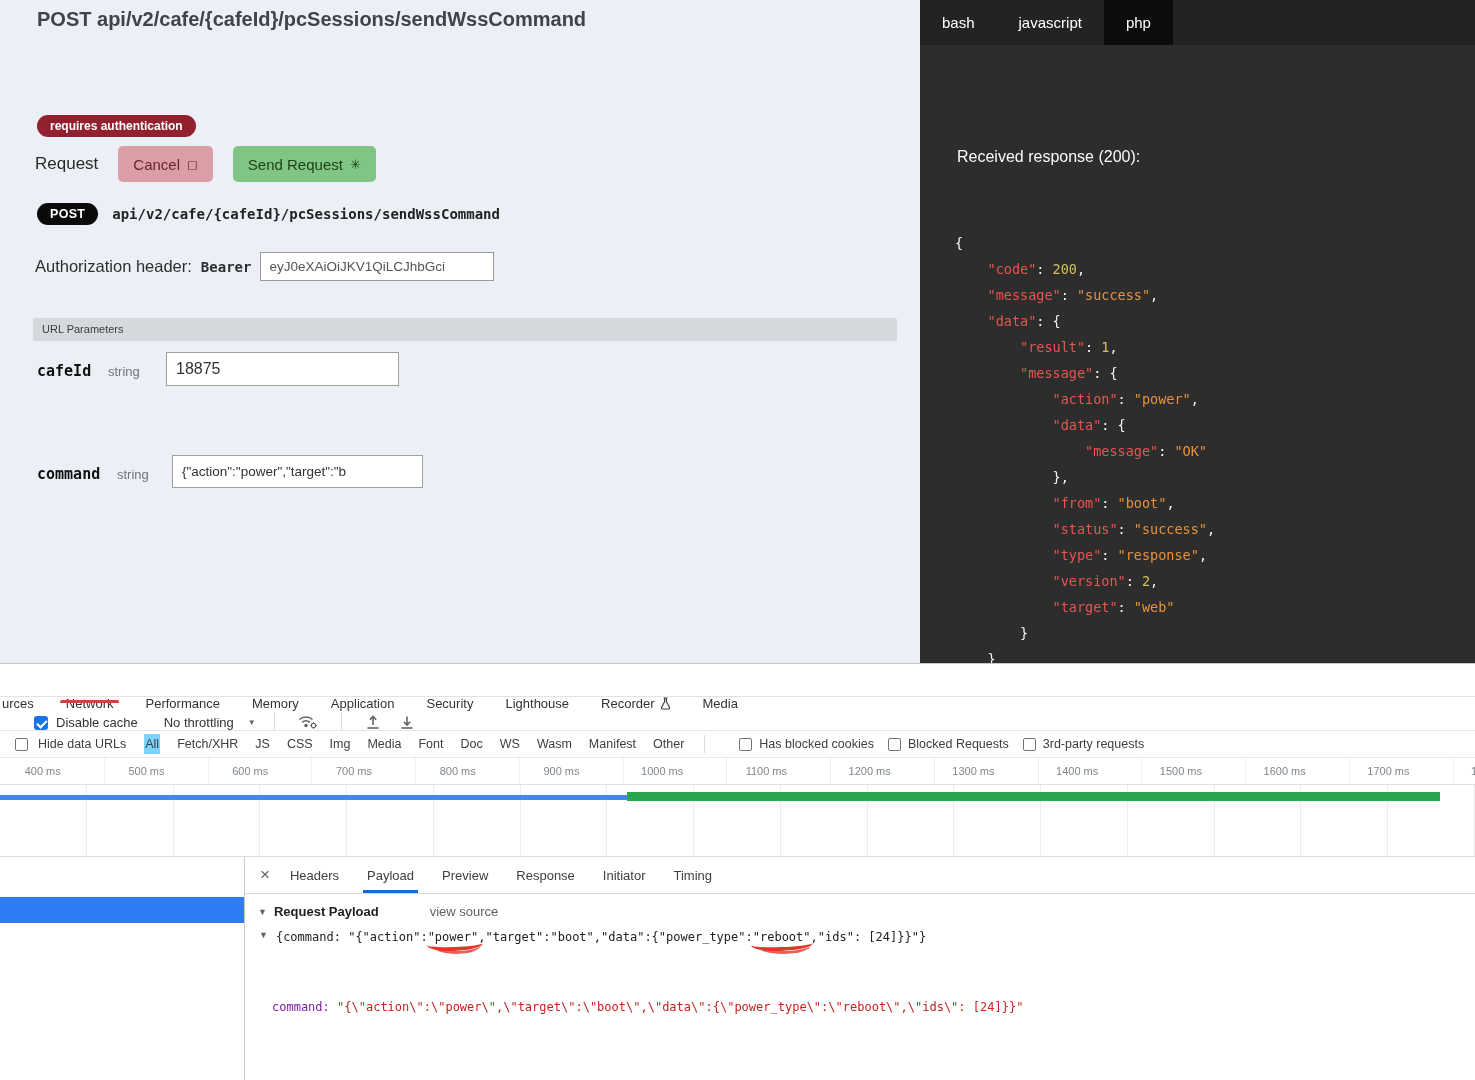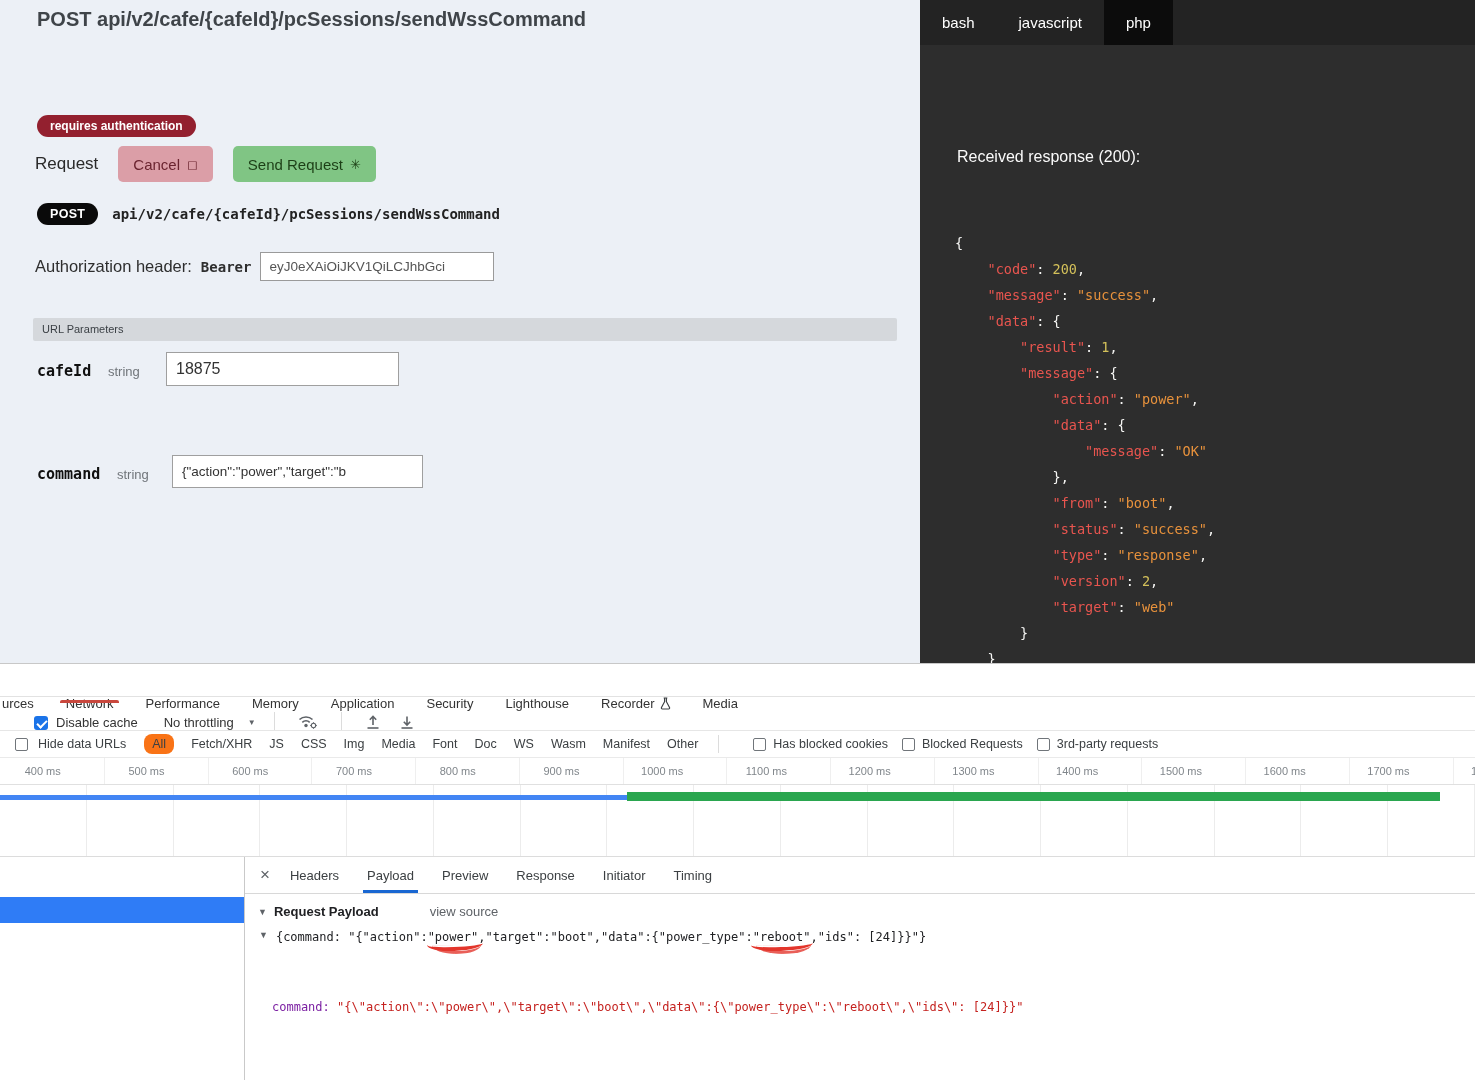--- a/index.html
+++ b/index.html
@@ -67,21 +67,21 @@
   .cb{display:inline-block;width:14px;height:14px;border-radius:3px;position:relative;cursor:pointer;}
   .cb.checked{background:#1a73e8;}
   .cb.checked::after{content:"";position:absolute;left:4.5px;top:1.5px;width:4px;height:8px;
                      border:solid #fff;border-width:0 2px 2px 0;transform:rotate(45deg);}
   .cb.un{width:13px;height:13px;border:1.5px solid #70757a;background:#fff;border-radius:2px;}
 
   .dt-filterbar{position:absolute;top:67px;left:0;right:0;height:27px;border-bottom:1px solid #eaeaea;
                 display:flex;align-items:center;padding-left:15px;gap:10px;font-size:12.5px;color:#3c4043;}
   .filters{display:flex;align-items:center;gap:17px;margin-left:8px;}
   .filter-item{cursor:pointer;}
-  .filter-item.active{background:#f97316;border-radius:8px;padding:3px 8px;}
+  .filter-item.active{background:#7dd3fc;border-radius:0;padding:3px 1px;}
   .fcb{display:flex;align-items:center;gap:7px;margin-left:14px;cursor:pointer;}
 
   .dt-ruler{position:absolute;top:94px;left:0;right:0;height:27px;border-bottom:1px solid #e0e0e0;display:flex;gap:17px;}
   .tick{flex:0 0 86.76px;font-size:11px;color:#80868b;text-align:right;line-height:27px;padding-right:26px;}
   .tick:not(:first-child){border-left:1px solid #efefef;}
 
   .dt-overview{position:absolute;top:121px;left:0;right:0;height:72px;border-bottom:1px solid #dcdcdc;display:flex;}
   .gcell{flex:0 0 86.76px;height:100%;border-right:1px solid #ececec;}
   .bar-blue{position:absolute;left:0;top:10px;width:627px;height:5px;background:#4285f4;}
   .bar-green{position:absolute;left:627px;top:7px;width:813px;height:9px;background:#2aa64f;}

